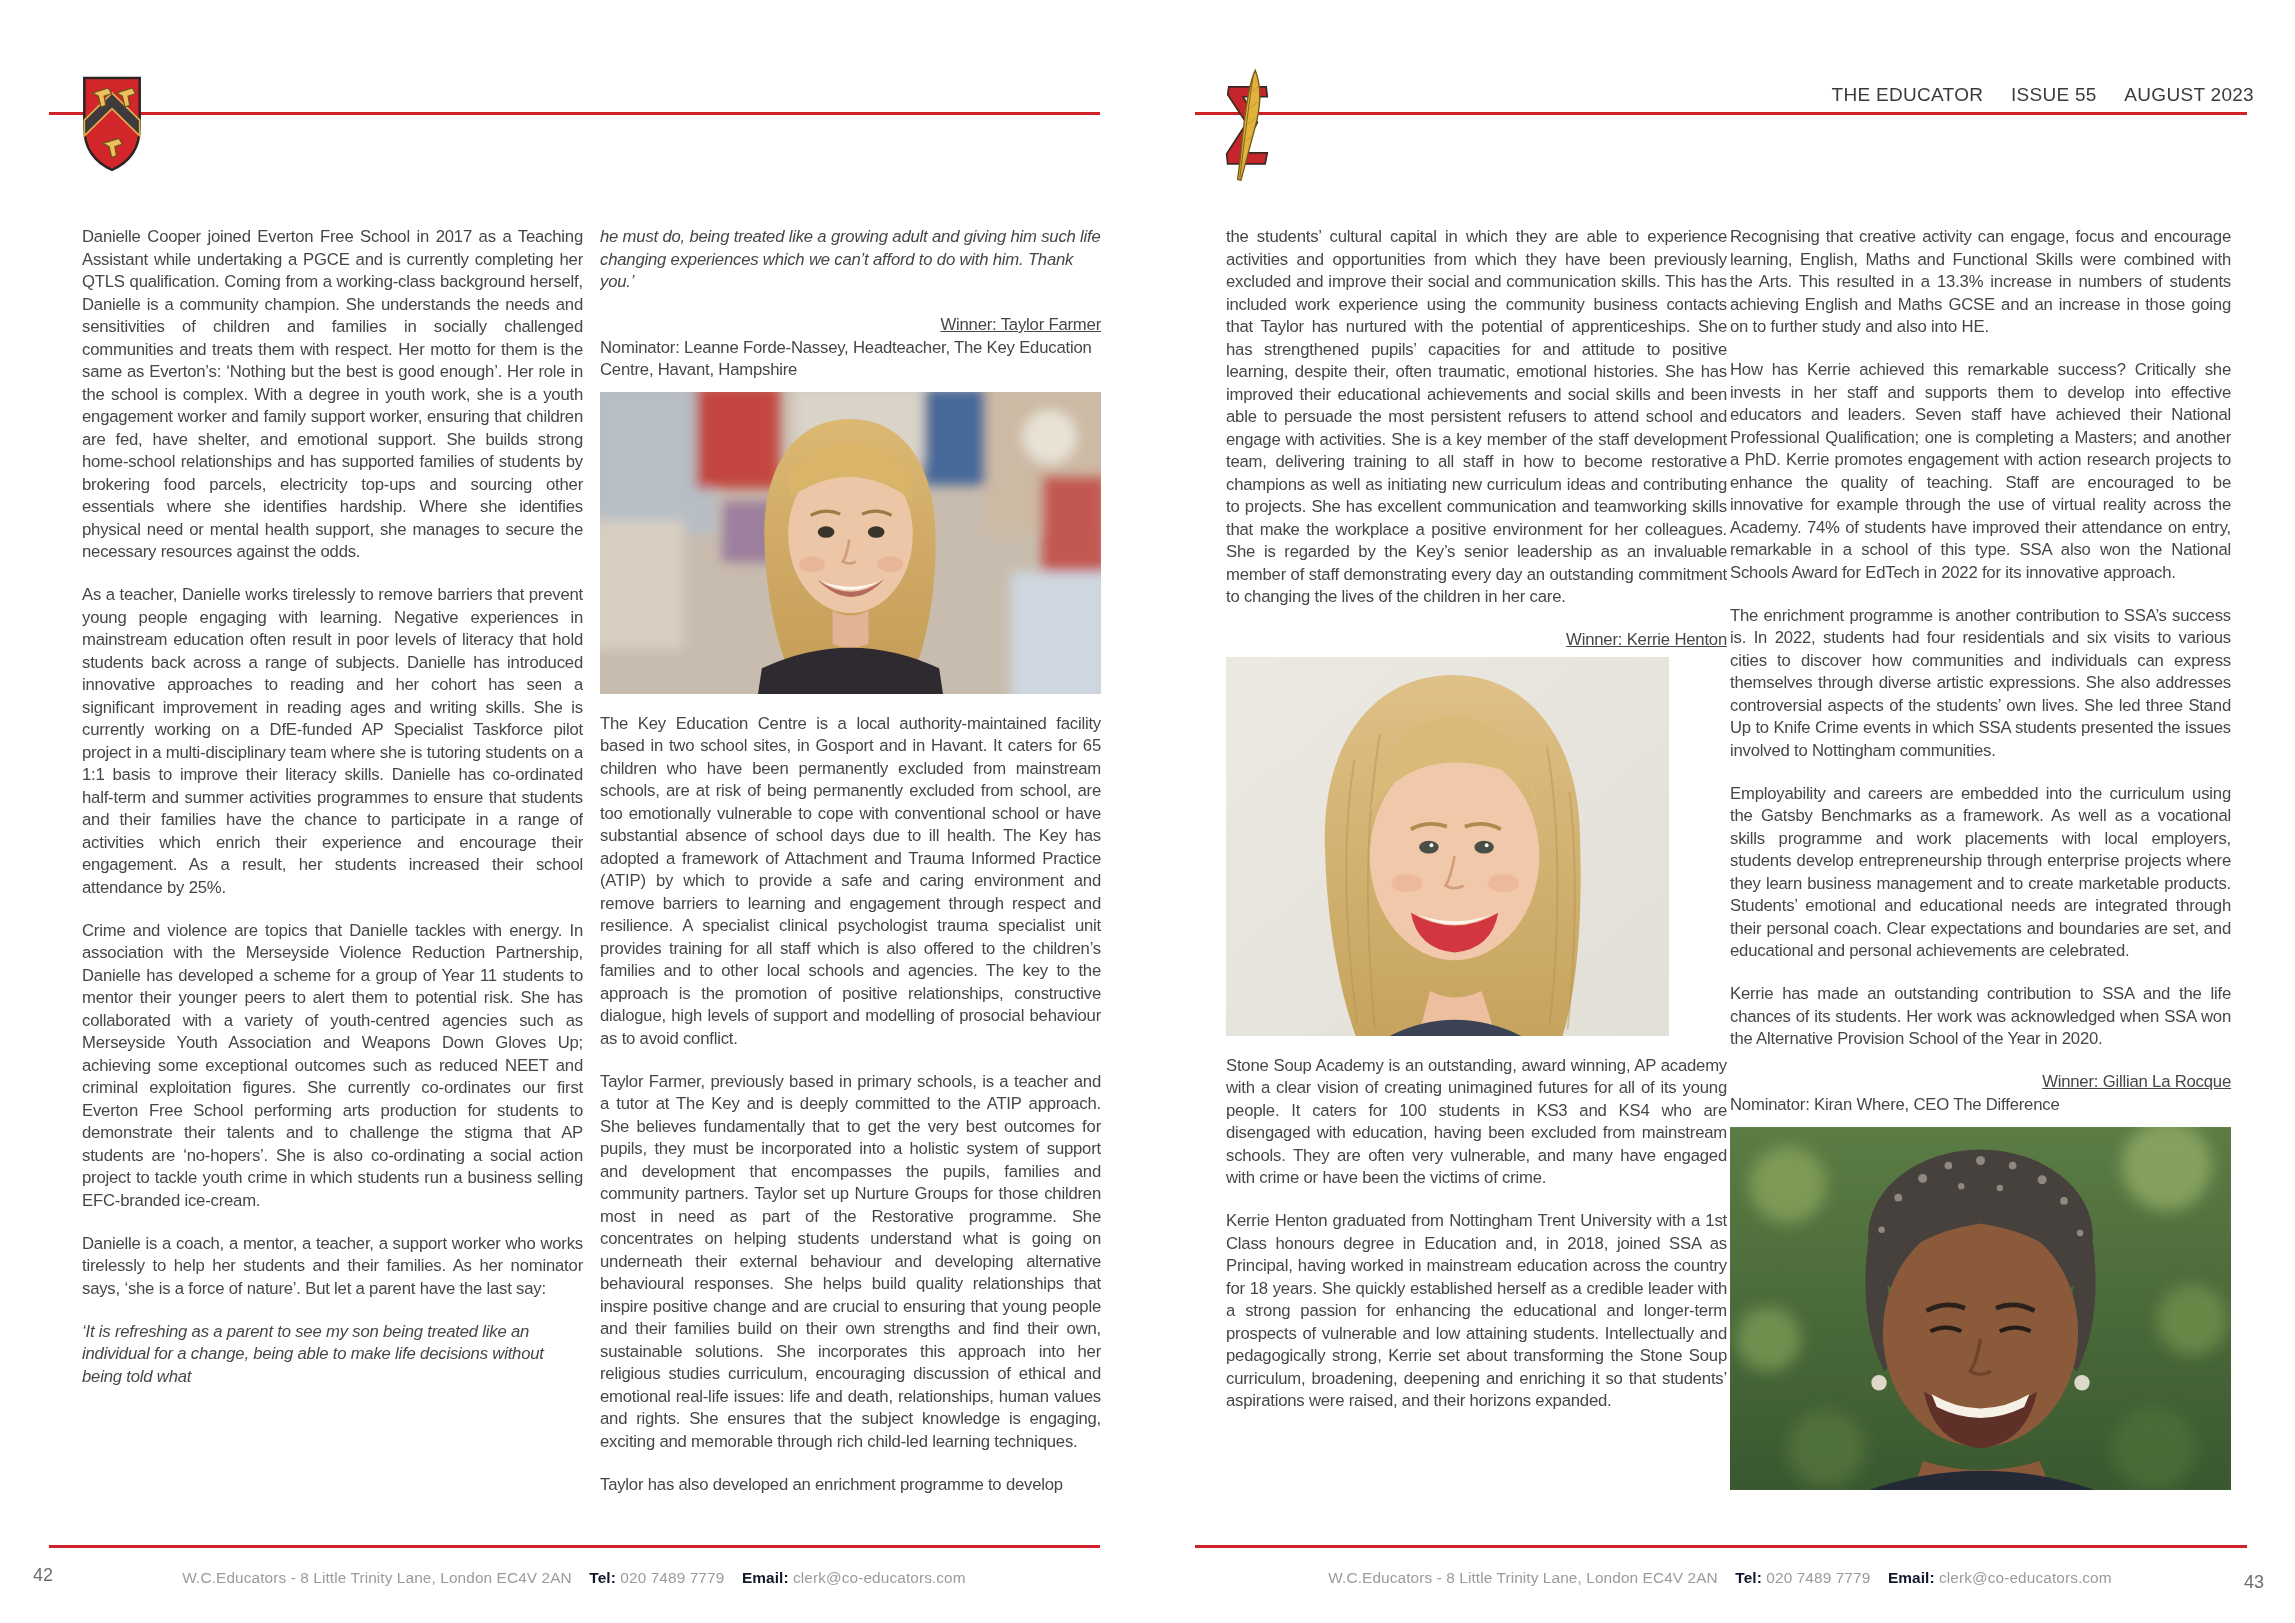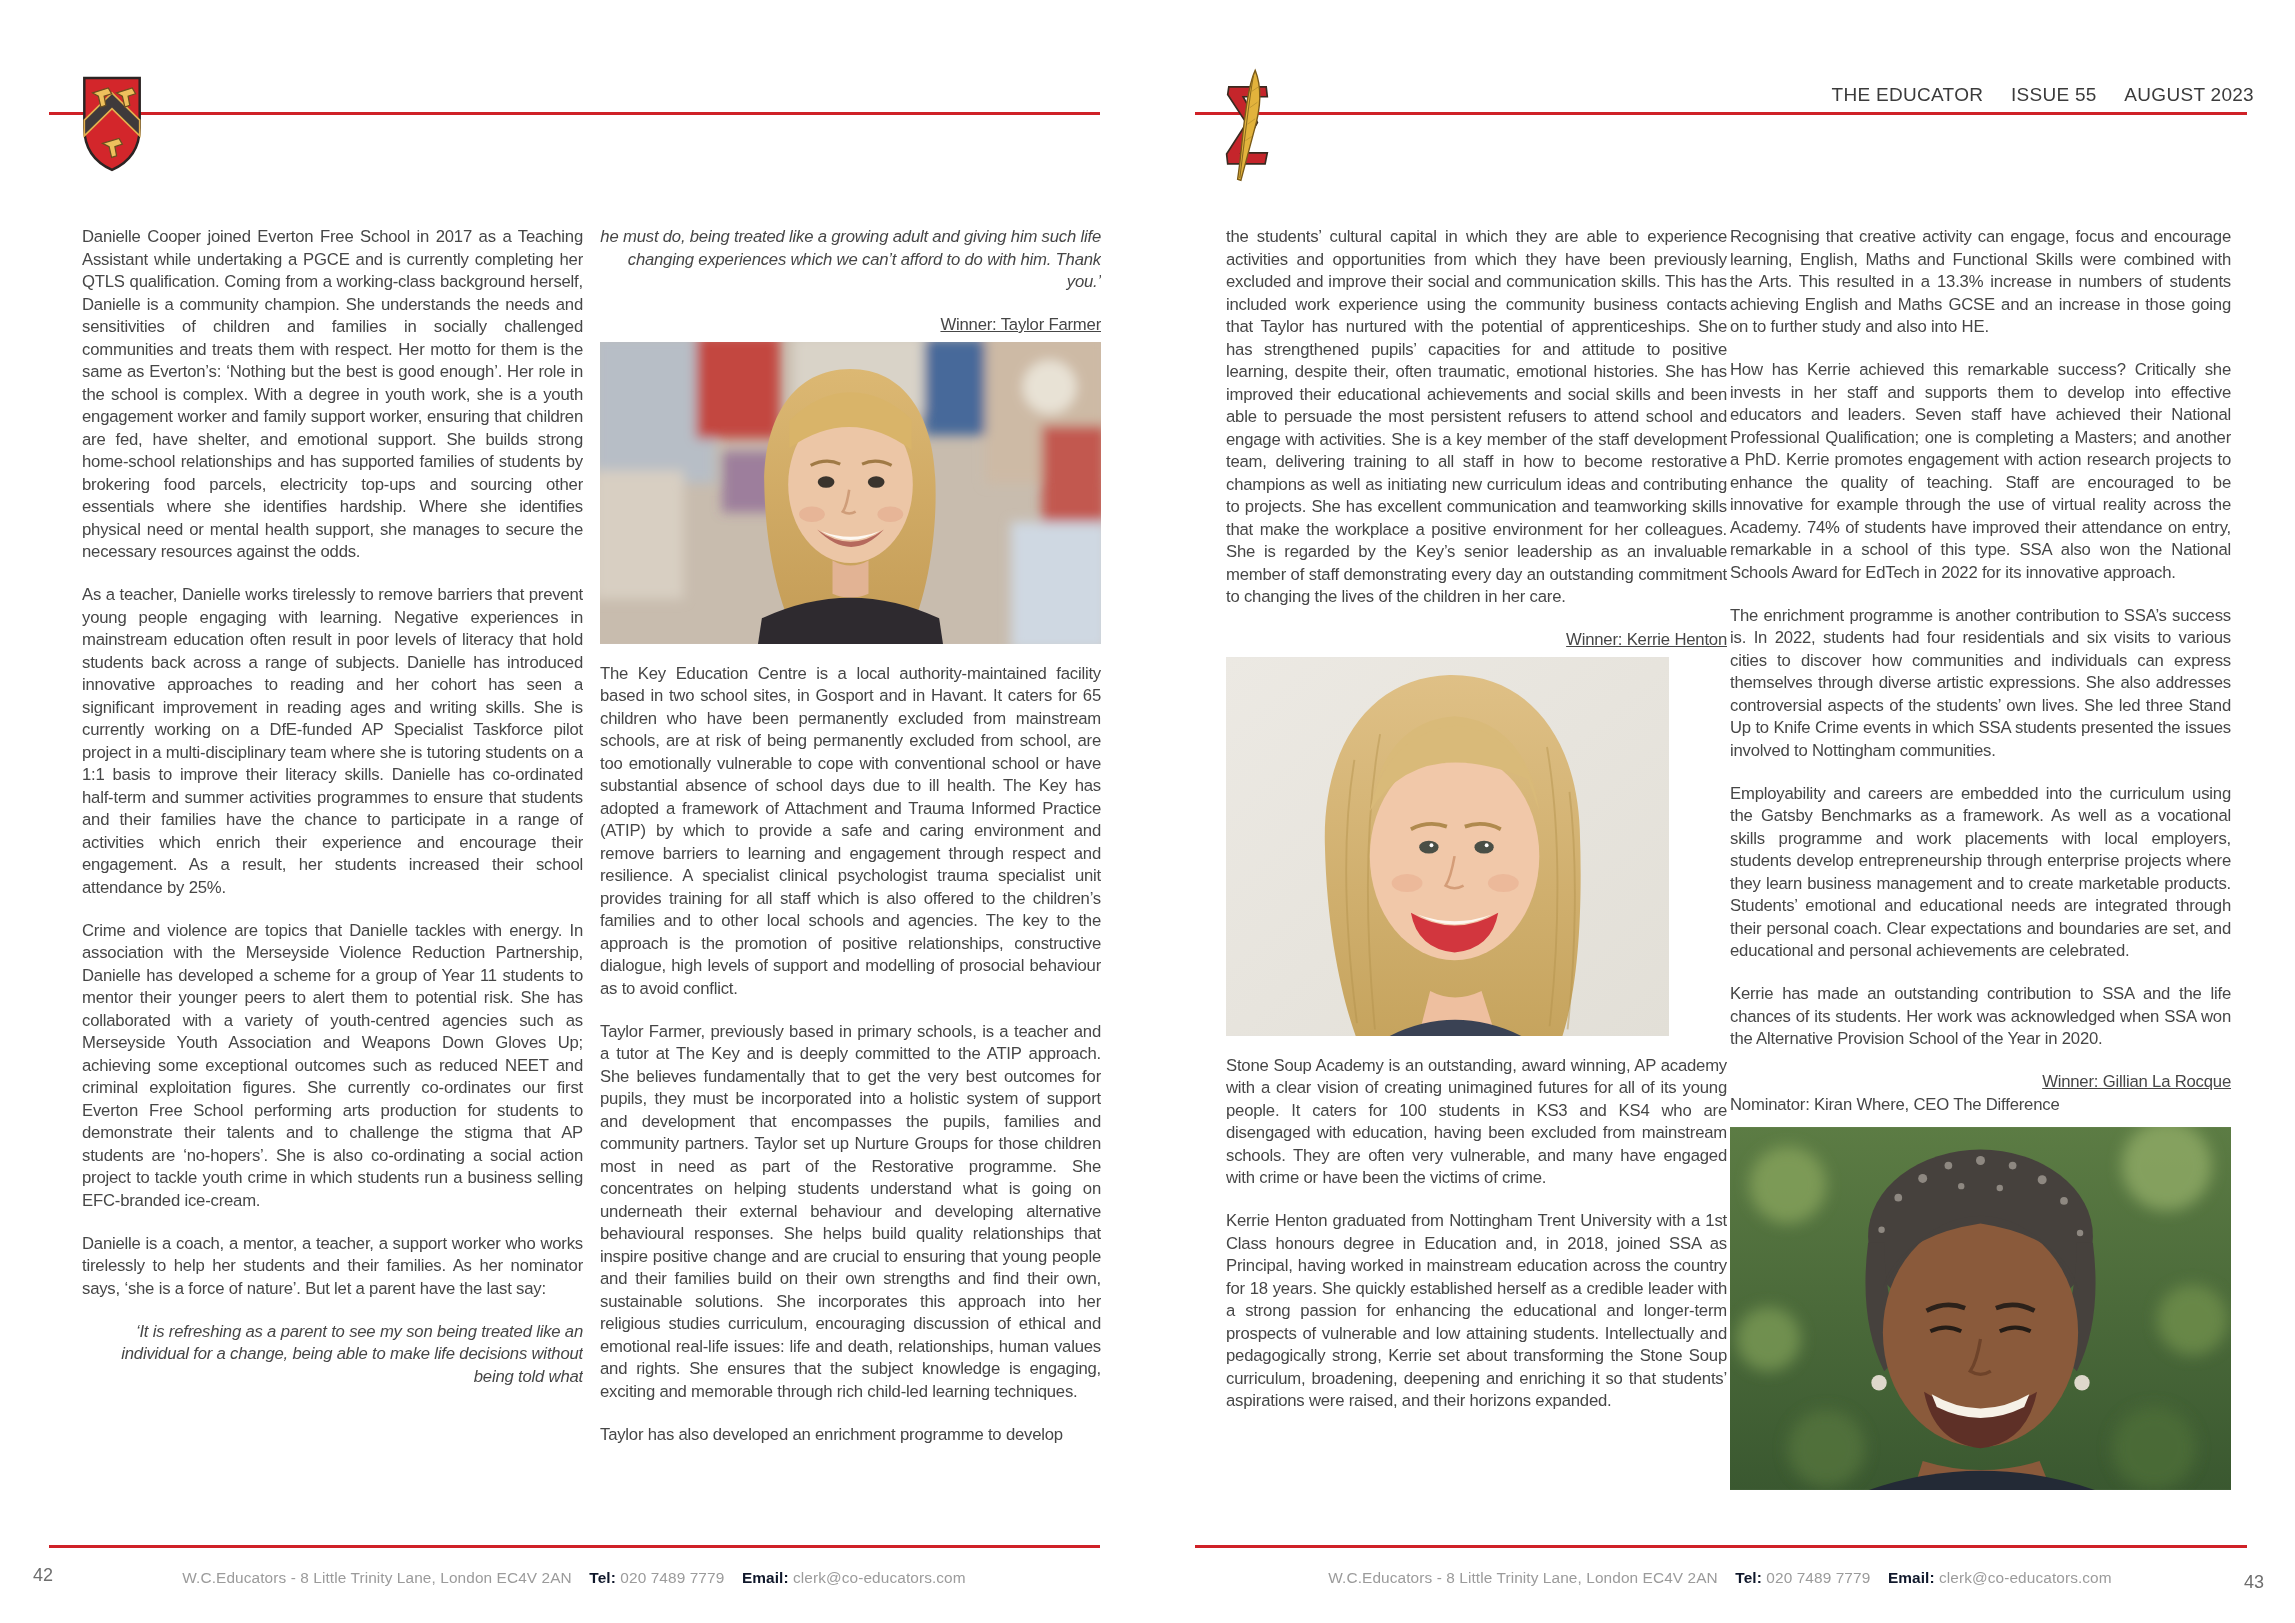--- a/index.html
+++ b/index.html
@@ -28,21 +28,21 @@
   .col {
     position:absolute; top:226px; width:501px; height:1312px; overflow:hidden;
     font-size:16.7px; line-height:22.5px; letter-spacing:-0.2px; color:#464646;
   }
   .col.c1 { left:82px; }
   .col.c2 { left:600px; }
   .col.c3 { left:1226px; }
   .col.c4 { left:1730px; }
 
   .col p { margin:0 0 20.6px 0; text-align:justify; }
-  .col p.quote { font-style:italic; text-align:right; }
+  .col p.quote { font-style:italic; text-align:left; }
   .col p.winner { margin:0; text-decoration:underline; text-align:right; }
   .col p.nominator { margin:0 0 10.3px 0; text-align:left; }
   .col p.lastline { margin-bottom:0; }
 
   
   .photo { position:relative; margin:5.1px 0 19px 0; overflow:hidden; background:#ddd; }
   .photo svg { display:block; }
   .photo.taylor  { width:501px; height:302px; }
   .photo.kerrie  { width:443px; height:379px; }
   .photo.gillian { width:501px; height:363px; }
@@ -103,20 +103,21 @@
     <p>Danielle Cooper joined Everton Free School in 2017 as a Teaching Assistant while undertaking a PGCE and is currently completing her QTLS qualification. Coming from a working-class background herself, Danielle is a community champion. She understands the needs and sensitivities of children and families in socially challenged communities and treats them with respect. Her motto for them is the same as Everton’s: ‘Nothing but the best is good enough’. Her role in the school is complex. With a degree in youth work, she is a youth engagement worker and family support worker, ensuring that children are fed, have shelter, and emotional support. She builds strong home-school relationships and has supported families of students by brokering food parcels, electricity top-ups and sourcing other essentials where she identifies hardship. Where she identifies physical need or mental health support, she manages to secure the necessary resources against the odds.</p>
     <p>As a teacher, Danielle works tirelessly to remove barriers that prevent young people engaging with learning. Negative experiences in mainstream education often result in poor levels of literacy that hold students back across a range of subjects. Danielle has introduced innovative approaches to reading and her cohort has seen a significant improvement in reading ages and writing skills. She is currently working on a DfE-funded AP Specialist Taskforce pilot project in a multi-disciplinary team where she is tutoring students on a 1:1 basis to improve their literacy skills. Danielle has co-ordinated half-term and summer activities programmes to ensure that students and their families have the chance to participate in a range of activities which enrich their experience and encourage their engagement. As a result, her students increased their school attendance by 25%.</p>
     <p>Crime and violence are topics that Danielle tackles with energy. In association with the Merseyside Violence Reduction Partnership, Danielle has developed a scheme for a group of Year 11 students to mentor their younger peers to alert them to potential risk. She has collaborated with a variety of youth-centred agencies such as Merseyside Youth Association and Weapons Down Gloves Up; achieving some exceptional outcomes such as reduced NEET and criminal exploitation figures. She currently co-ordinates our first Everton Free School performing arts production for students to demonstrate their talents and to challenge the stigma that AP students are ‘no-hopers’. She is also co-ordinating a social action project to tackle youth crime in which students run a business selling EFC-branded ice-cream.</p>
     <p>Danielle is a coach, a mentor, a teacher, a support worker who works tirelessly to help her students and their families. As her nominator says, ‘she is a force of nature’. But let a parent have the last say:</p>
     <p class="quote lastline">‘It is refreshing as a parent to see my son being treated like an individual for a change, being able to make life decisions without being told what</p>
   </div>
 
   <div class="col c2">
     <p class="quote">he must do, being treated like a growing adult and giving him such life changing experiences which we can’t afford to do with him. Thank you.’</p>
     <p class="winner">Winner: Taylor Farmer</p>
+    <p class="nominator">Nominator: Leanne Forde-Nassey, Headteacher, The Key Education Centre, Havant, Hampshire</p>
 
     <div class="photo taylor">
       <svg viewBox="0 0 780 470" width="501" height="302">
         <defs>
           <filter id="blurA" x="-20%" y="-20%" width="140%" height="140%">
               <feGaussianBlur stdDeviation="9"></feGaussianBlur>
             </filter>
           <linearGradient id="hairT" x1="0" y1="0" x2="0" y2="1">
             <stop offset="0" stop-color="#dcb873"></stop>
               <stop offset="1" stop-color="#c39b55"></stop>

